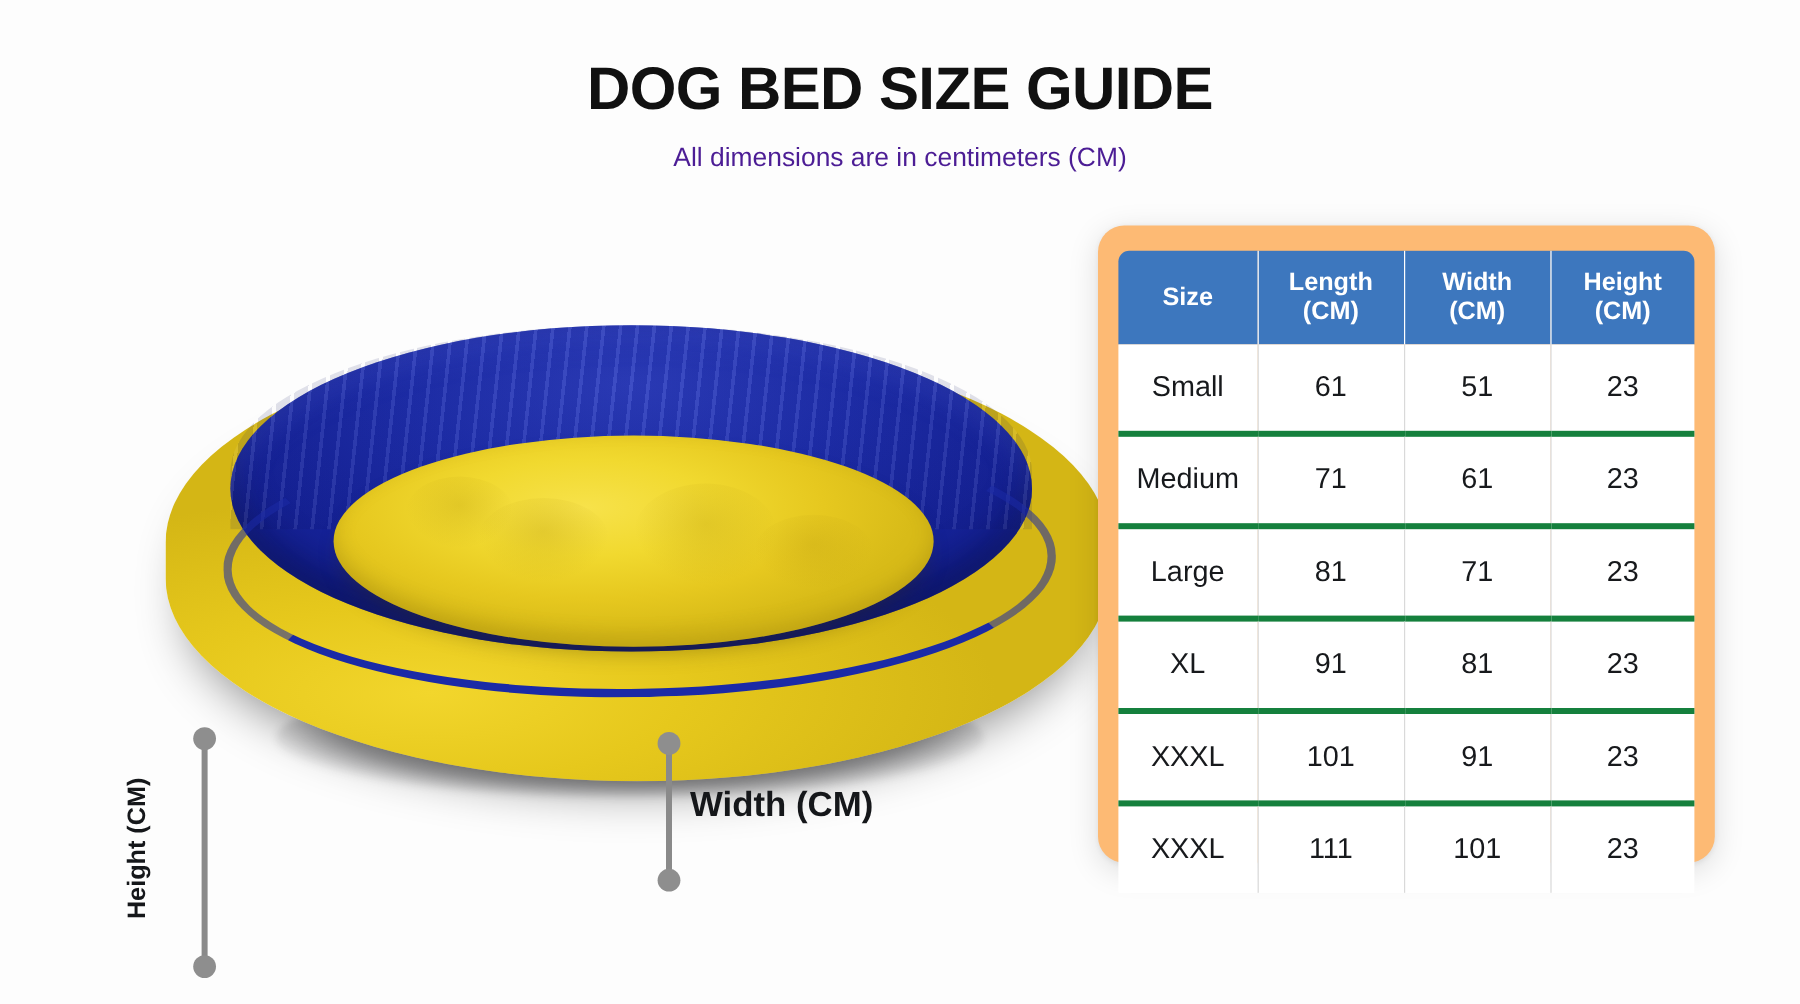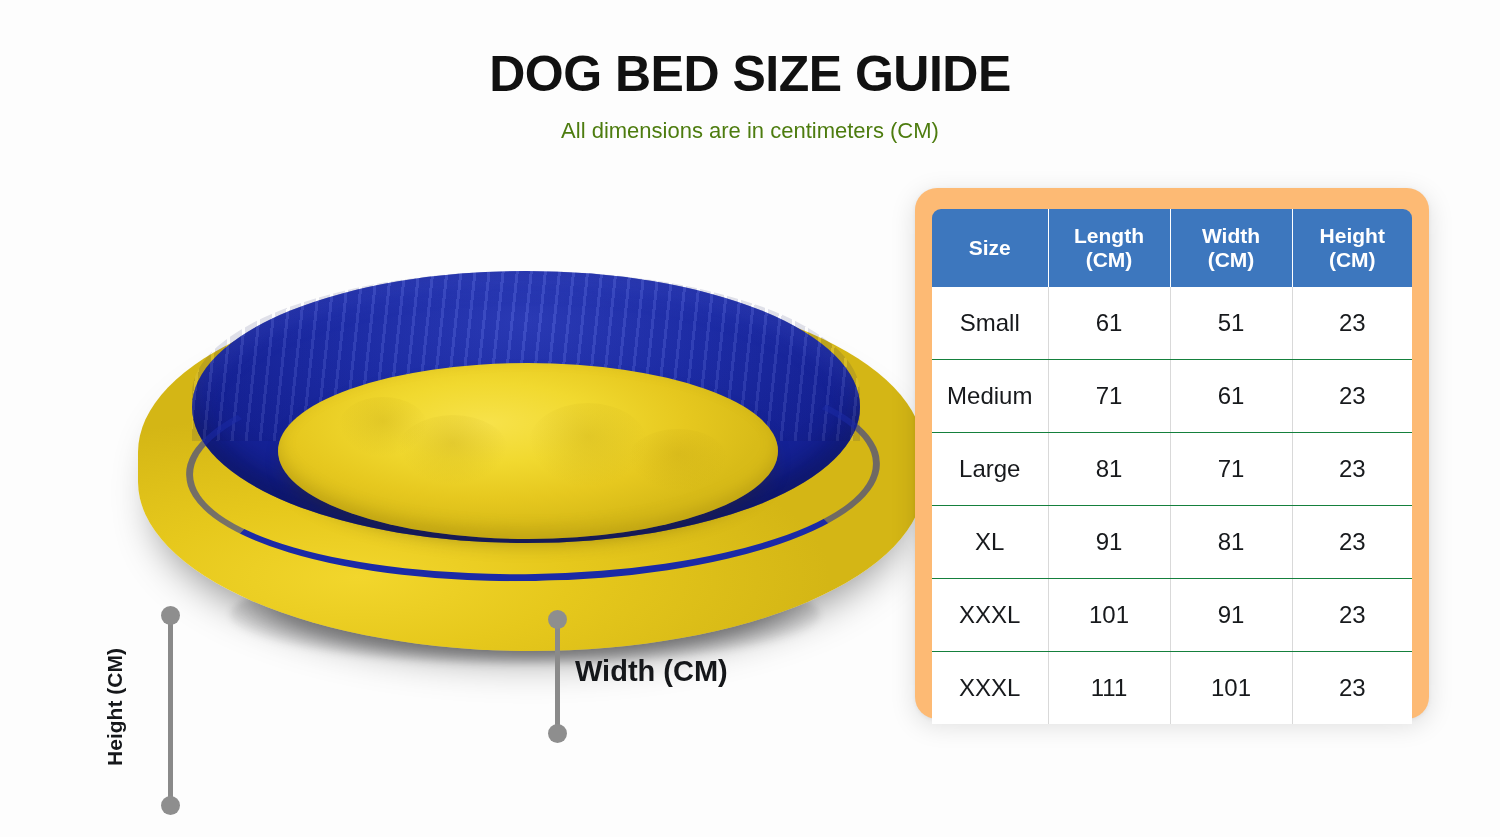--- a/index.html
+++ b/index.html
@@ -32,21 +32,21 @@
     line-height: 1.05;
   }
   .subtitle {
     position: absolute;
     top: 118px;
     left: 0;
     width: 1500px;
     text-align: center;
     font-size: 22px;
     font-weight: 500;
-    color: #4d7c0f;
+    color: #4c1d95;
   }
 
   
   .product-area {
     position: absolute;
     left: 60px;
     top: 230px;
     width: 840px;
     height: 530px;
   }
@@ -218,21 +218,21 @@
   table.size-table th:last-child  { border-top-right-radius: 9px; }
 
   table.size-table td {
     height: 70px;
     text-align: center;
     vertical-align: middle;
     font-size: 24px;
     font-weight: 500;
     color: #17191c;
     border-right: 1px solid #d9d9d9;
-    border-bottom: 1px solid #15803d;
+    border-bottom: 5px solid #15803d;
     background: #ffffff;
   }
   table.size-table td:last-child { border-right: none; }
   table.size-table tbody tr:last-child td { border-bottom: none; text-align: center; }
   .col-size   { width: 116px; }
   .col-length { width: 122px; }
   .col-width  { width: 122px; }
   .col-height { width: 120px; }
 </style>
 </head>

